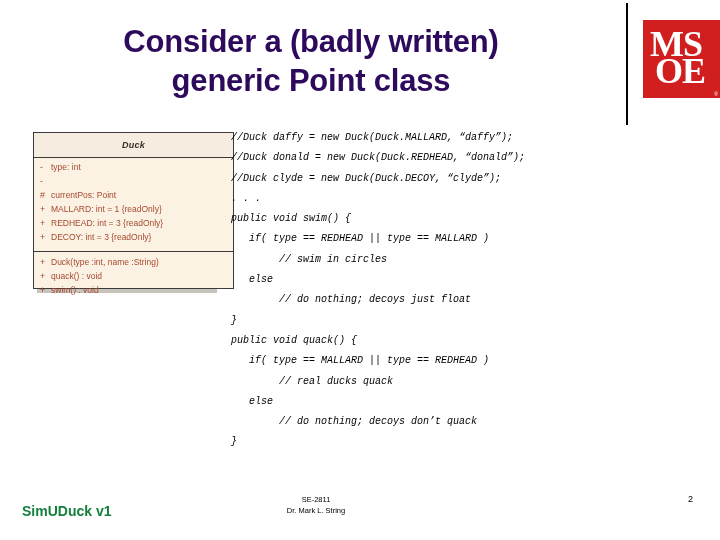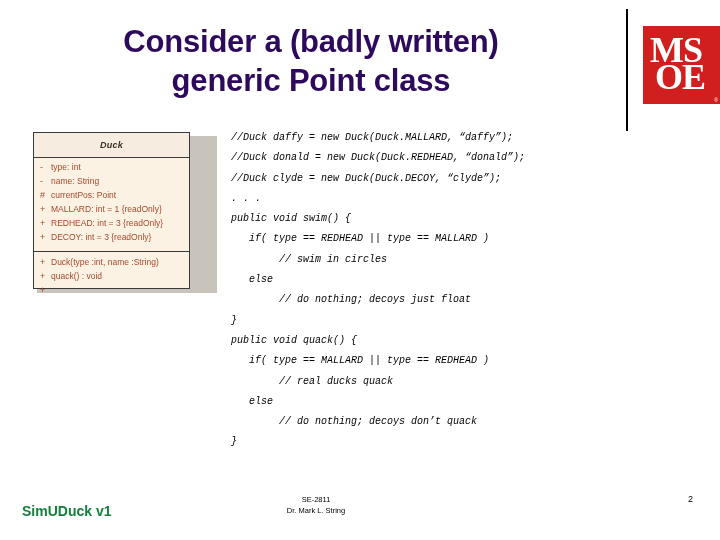--- a/index.html
+++ b/index.html
@@ -28,21 +28,21 @@
     line-height: 39px;
     letter-spacing: -0.2px;
     text-align: center;
   }
   #slide-title .tline { display: block; white-space: nowrap; }
 
   
   #logo-block {
     position: absolute;
     left: 626px;
-    top: 9px;
+    top: 3px;
     width: 94px;
     height: 122px;
   }
   #logo-rule {
     position: absolute;
     left: 0px;
     top: 0px;
     width: 2px;
     height: 122px;
     background: #000000;
@@ -89,21 +89,21 @@
     left: 37px;
     top: 136px;
     width: 180px;
     height: 157px;
     background: #c9c4bb;
   }
   #uml-box {
     position: absolute;
     left: 33px;
     top: 132px;
-    width: 157px;
+    width: 201px;
     height: 157px;
     background: #fbf2e4;
     border: 1px solid #3a3a3a;
     box-sizing: border-box;
     font-family: "Liberation Sans", sans-serif;
   }
   #uml-header {
     height: 25px;
     border-bottom: 1px solid #3a3a3a;
     background: #f6ece0;
@@ -224,21 +224,20 @@
   <div id="uml-header">
     <span id="uml-header-title">Duck</span>
   </div>
   <div id="uml-attributes">
       <div class="uml-row">
         <span class="uml-vis">-</span>
         <span class="uml-sig">type:  int</span>
       </div>
       <div class="uml-row">
         <span class="uml-vis">-</span>
-        <span class="uml-sig">name:  String</span>
       </div>
       <div class="uml-row">
         <span class="uml-vis">#</span>
         <span class="uml-sig">currentPos:  Point</span>
       </div>
       <div class="uml-row">
         <span class="uml-vis">+</span>
         <span class="uml-sig">MALLARD:  int = 1 {readOnly}</span>
       </div>
       <div class="uml-row">
@@ -254,20 +253,21 @@
       <div class="uml-row">
         <span class="uml-vis">+</span>
         <span class="uml-sig">Duck(type :int,  name :String)</span>
       </div>
       <div class="uml-row">
         <span class="uml-vis">+</span>
         <span class="uml-sig">quack() : void</span>
       </div>
       <div class="uml-row">
         <span class="uml-vis">+</span>
+        <span class="uml-sig">swim() : void</span>
       </div>
     </div>
 </div>
 
 <div id="code-block"><span class="code-line">//Duck daffy = new Duck(Duck.MALLARD, “daffy”);</span><span class="code-line">//Duck donald = new Duck(Duck.REDHEAD, “donald”);</span><span class="code-line">//Duck clyde = new Duck(Duck.DECOY, “clyde”);</span><span class="code-line">. . .</span><span class="code-line">public void swim() {</span><span class="code-line">   if( type == REDHEAD || type == MALLARD )</span><span class="code-line">        // swim in circles</span><span class="code-line">   else</span><span class="code-line">        // do nothing; decoys just float</span><span class="code-line">}</span><span class="code-line">public void quack() {</span><span class="code-line">   if( type == MALLARD || type == REDHEAD )</span><span class="code-line">        // real ducks quack</span><span class="code-line">   else</span><span class="code-line">        // do nothing; decoys don’t quack</span><span class="code-line">}</span></div>
 
 <div id="footer-left">SimUDuck v1</div>
 <div id="footer-center">
   <span>SE-2811</span>
   <span>Dr. Mark L. String</span>

